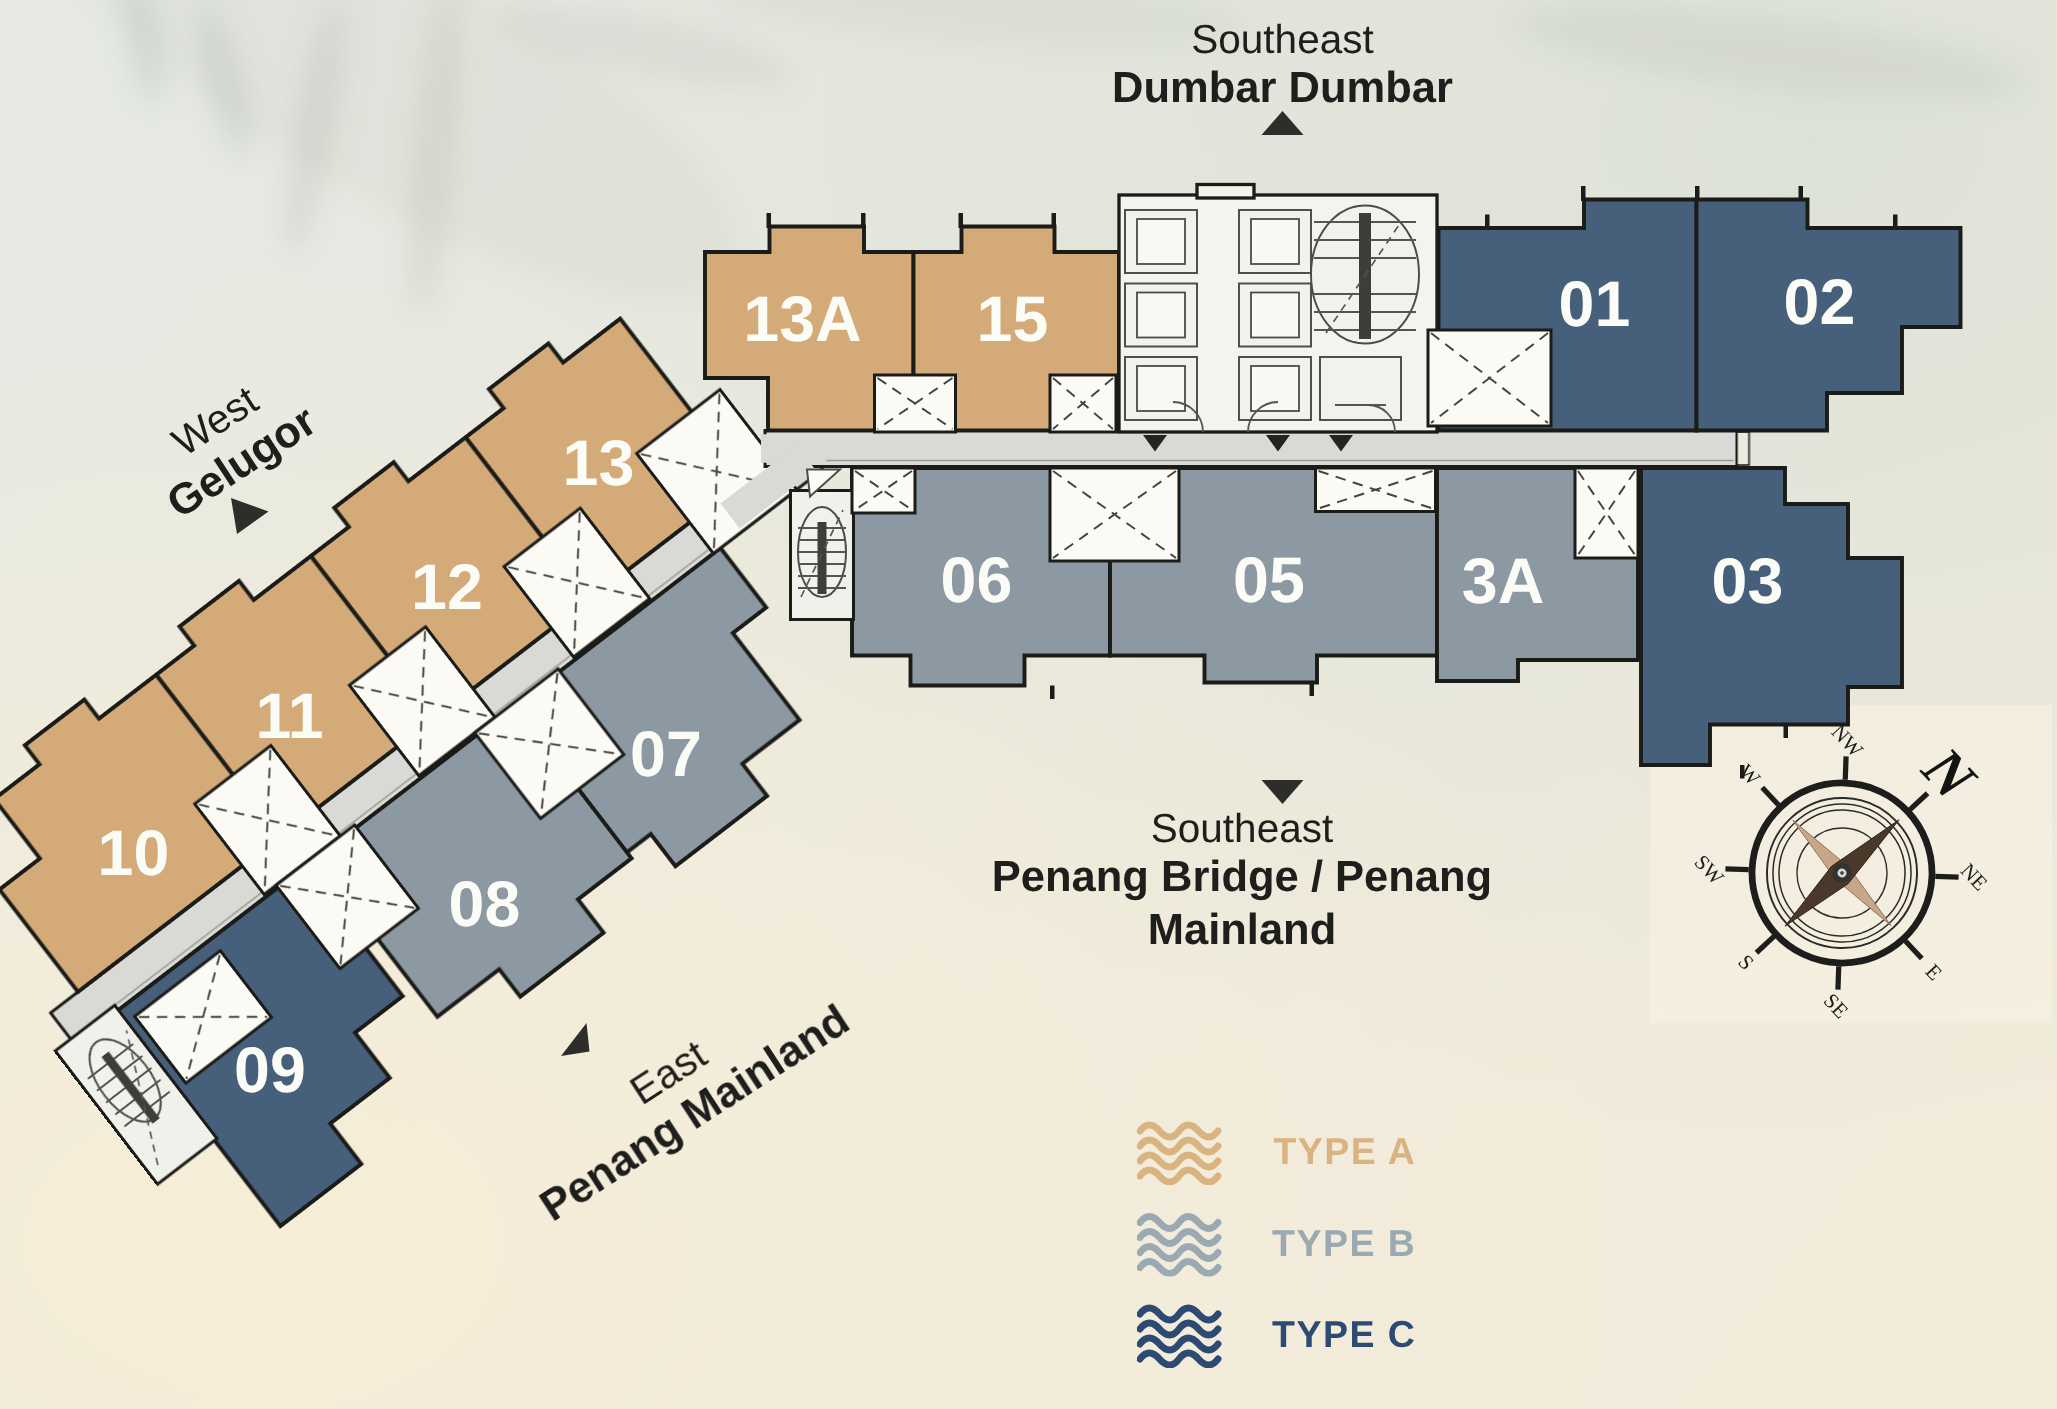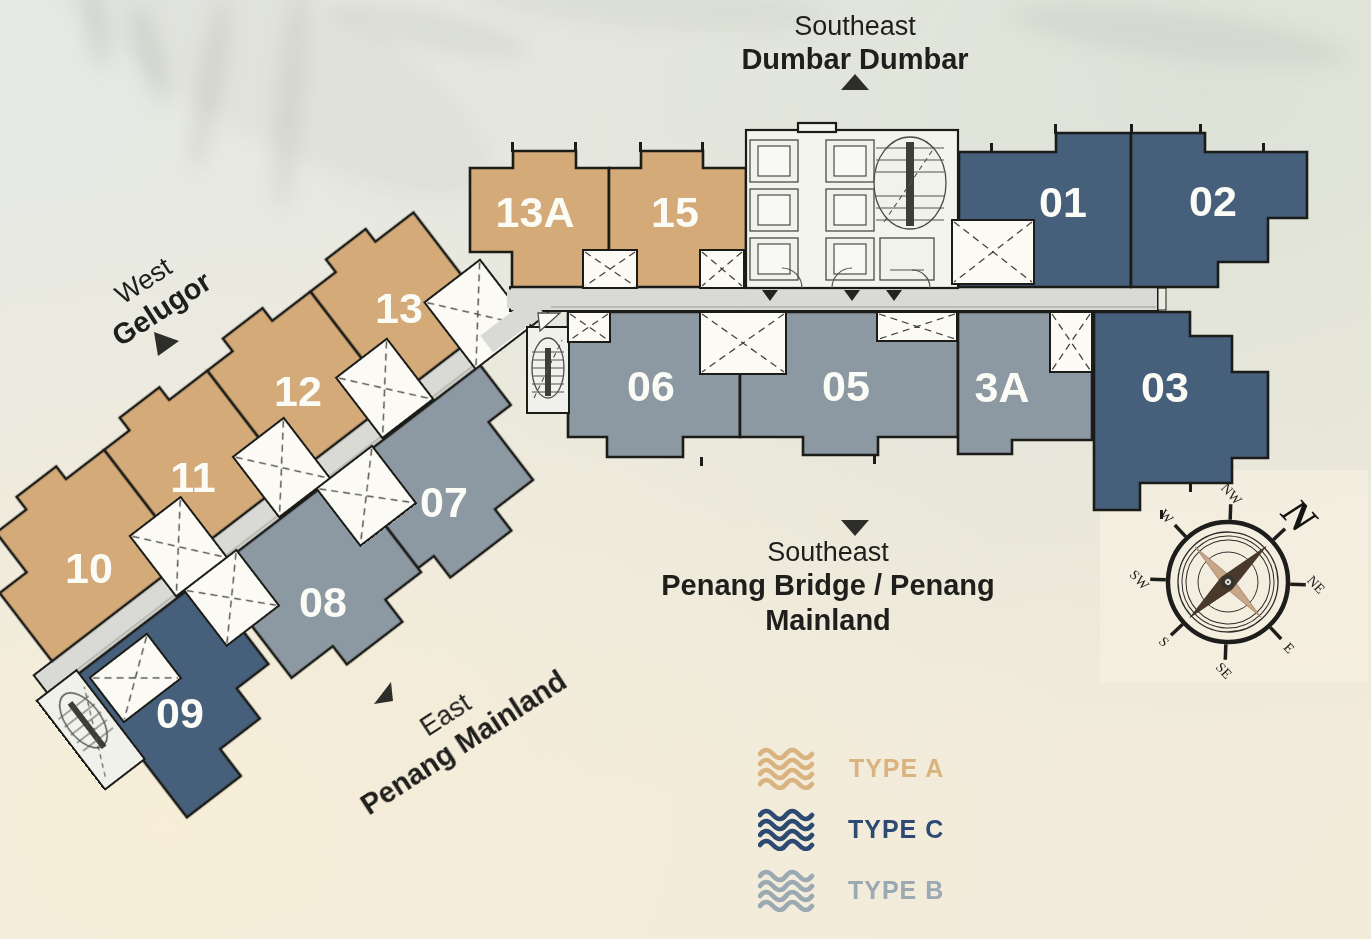--- a/index.html
+++ b/index.html
@@ -291,25 +291,25 @@
 
   <div class="legend">
     <div class="legend-row">
       <svg class="wave" width="58" height="44" viewBox="0 0 58 44">
         <path class="wavepath wa" d="M2,8 q6,-8 13,0 t13,0 t13,0 t13,0 M2,18 q6,-8 13,0 t13,0 t13,0 t13,0 M2,28 q6,-8 13,0 t13,0 t13,0 t13,0 M2,38 q6,-8 13,0 t13,0 t13,0 t13,0"></path>
       </svg>
       <span class="legend-label la">TYPE A</span>
     </div>
     <div class="legend-row">
       <svg class="wave" width="58" height="44" viewBox="0 0 58 44">
+        <path class="wavepath wb" d="M2,8 q6,-8 13,0 t13,0 t13,0 t13,0 M2,18 q6,-8 13,0 t13,0 t13,0 t13,0 M2,28 q6,-8 13,0 t13,0 t13,0 t13,0 M2,38 q6,-8 13,0 t13,0 t13,0 t13,0"></path>
+      </svg>
+      <span class="legend-label lb">TYPE B</span>
+    </div>
+    <div class="legend-row">
+      <svg class="wave" width="58" height="44" viewBox="0 0 58 44">
         <path class="wavepath wc" d="M2,8 q6,-8 13,0 t13,0 t13,0 t13,0 M2,18 q6,-8 13,0 t13,0 t13,0 t13,0 M2,28 q6,-8 13,0 t13,0 t13,0 t13,0 M2,38 q6,-8 13,0 t13,0 t13,0 t13,0"></path>
       </svg>
       <span class="legend-label lc">TYPE C</span>
     </div>
-    <div class="legend-row">
-      <svg class="wave" width="58" height="44" viewBox="0 0 58 44">
-        <path class="wavepath wb" d="M2,8 q6,-8 13,0 t13,0 t13,0 t13,0 M2,18 q6,-8 13,0 t13,0 t13,0 t13,0 M2,28 q6,-8 13,0 t13,0 t13,0 t13,0 M2,38 q6,-8 13,0 t13,0 t13,0 t13,0"></path>
-      </svg>
-      <span class="legend-label lb">TYPE B</span>
-    </div>
   </div>
 
 </div>
 
 </body></html>

